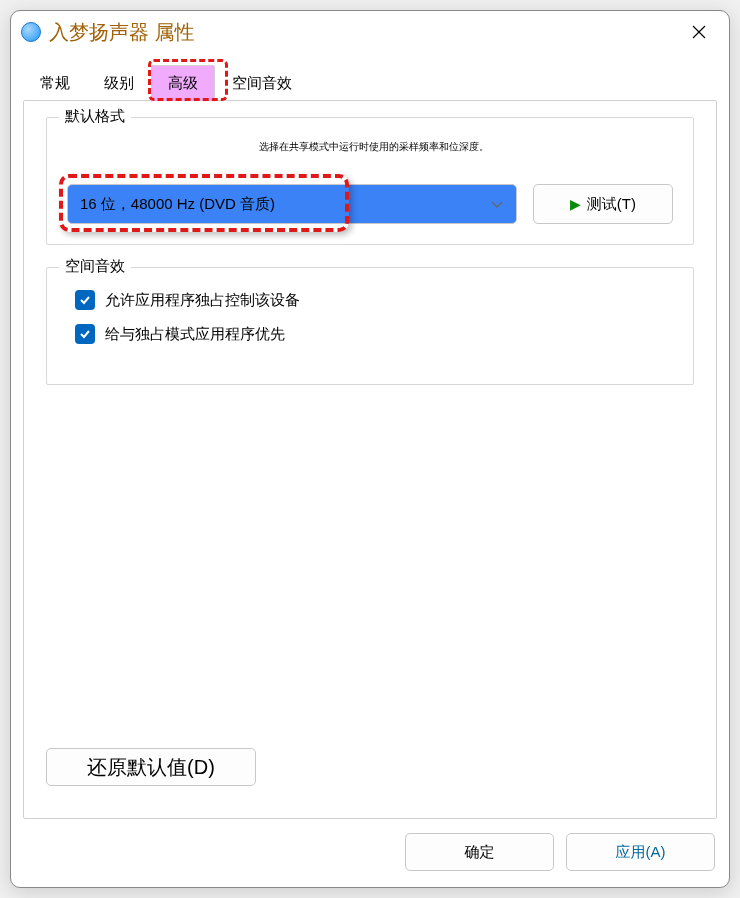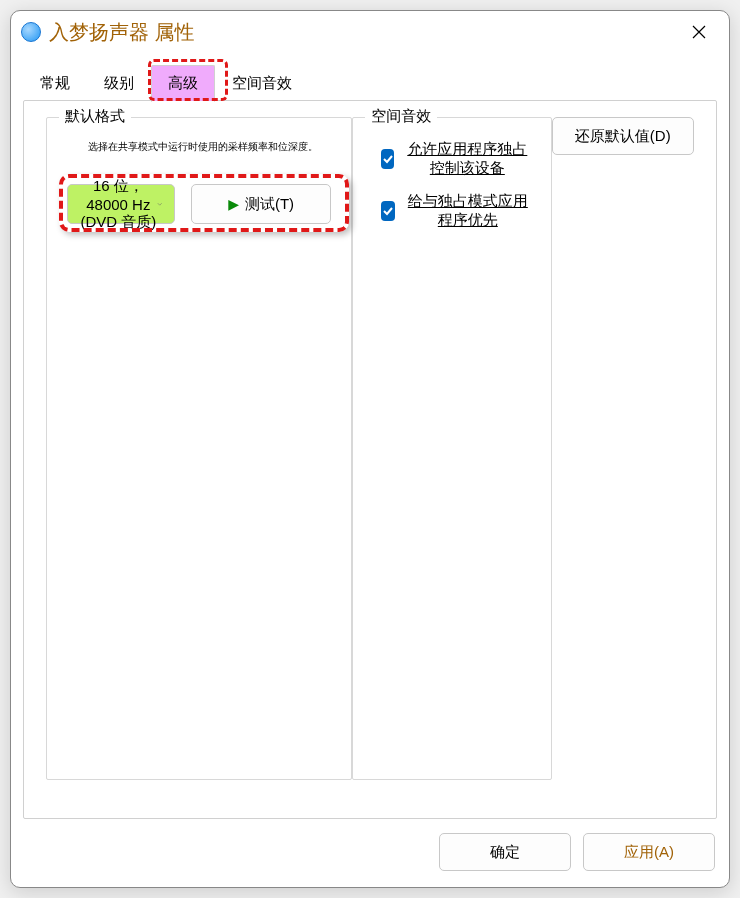--- a/index.html
+++ b/index.html
@@ -103,21 +103,21 @@
       height: 42px;
       pointer-events: none;
       z-index: 100;
     }
     .tab-panel {
       flex: 1;
       border: 1px solid #d0d0d0;
       border-radius: 2px;
       padding: 16px 22px;
       display: flex;
-      flex-direction: row;
+      flex-direction: column;
     }
     .fieldset {
       border: 1px solid #d8d8d8;
       border-radius: 2px;
       padding: 22px 20px 20px 20px;
       position: relative;
       margin-bottom: 22px;
     }
     .fieldset-legend {
       position: absolute;
@@ -141,21 +141,21 @@
     .format-select {
       flex: 1;
       height: 40px;
       border: 1px solid #c8c8c8;
       border-radius: 5px;
       display: flex;
       align-items: center;
       justify-content: space-between;
       padding: 0 12px;
       cursor: pointer;
-      background: #bef264;
+      background: #3b82f6;
       position: relative;
     }
     .format-select-text {
       font-size: 15px;
     }
     .chevron-down {
       width: 14px;
       height: 14px;
     }
     .select-highlight {
@@ -204,58 +204,57 @@
       justify-content: center;
       cursor: pointer;
     }
     .checkbox svg {
       width: 12px;
       height: 12px;
     }
     .checkbox-label {
       font-size: 15px;
       cursor: pointer;
-      text-decoration: underline;
     }
     .spacer {
       flex: 1;
     }
     .restore-btn {
       width: 210px;
       height: 38px;
       border: 1px solid #c8c8c8;
       border-radius: 5px;
       display: flex;
       align-items: center;
       justify-content: center;
       cursor: pointer;
       background: #fdfdfd;
-      font-size: 15px;
+      font-size: 20px;
       margin-bottom: 16px;
     }
     .dialog-buttons {
       padding: 14px 14px 16px 14px;
       display: flex;
       justify-content: flex-end;
       gap: 12px;
     }
     .dialog-btn {
-      width: 132px;
+      width: 149px;
       height: 38px;
       border: 1px solid #c8c8c8;
       border-radius: 5px;
       display: flex;
       align-items: center;
       justify-content: center;
       cursor: pointer;
       background: #fdfdfd;
       font-size: 15px;
     }
     .dialog-btn.disabled {
-      color: #a16207;
+      color: #0369a1;
       cursor: default;
       text-align: right;
     }
   </style>
 </head>
 <body>
 
 <div class="window">
   <div class="titlebar">
     <div class="title-icon"></div>

